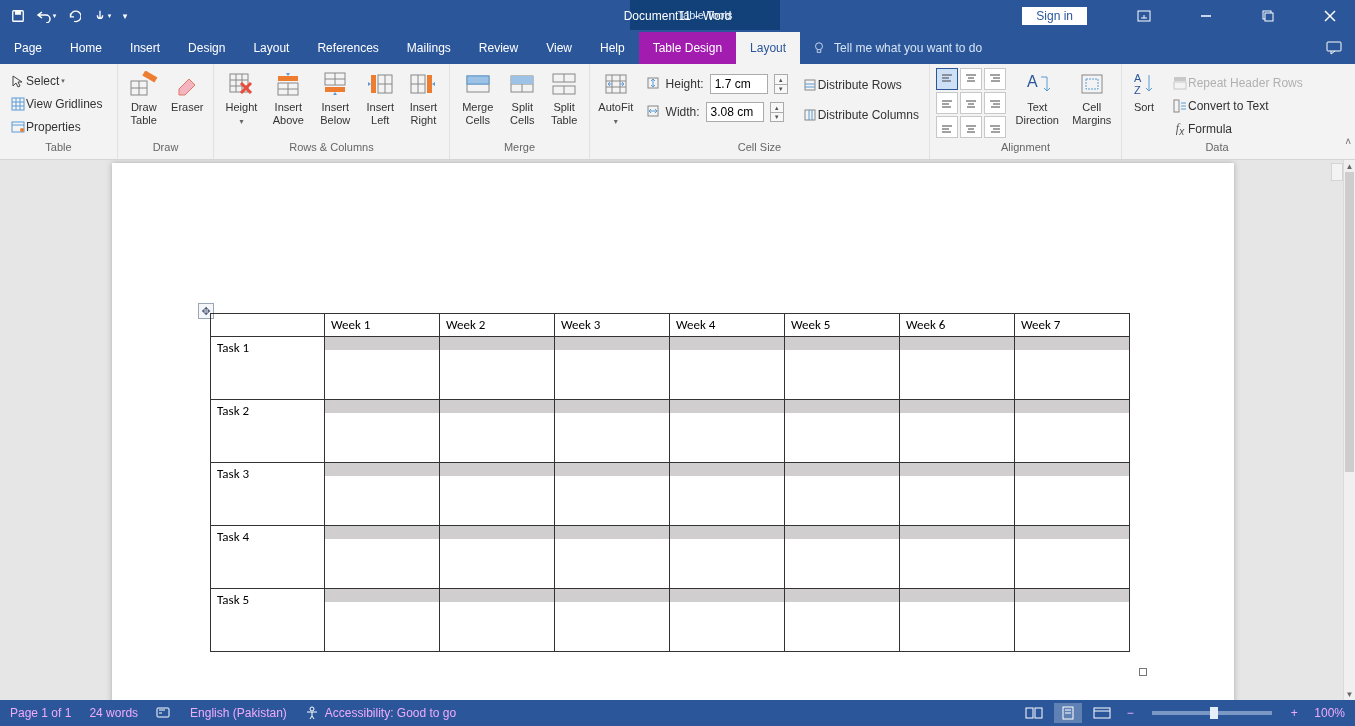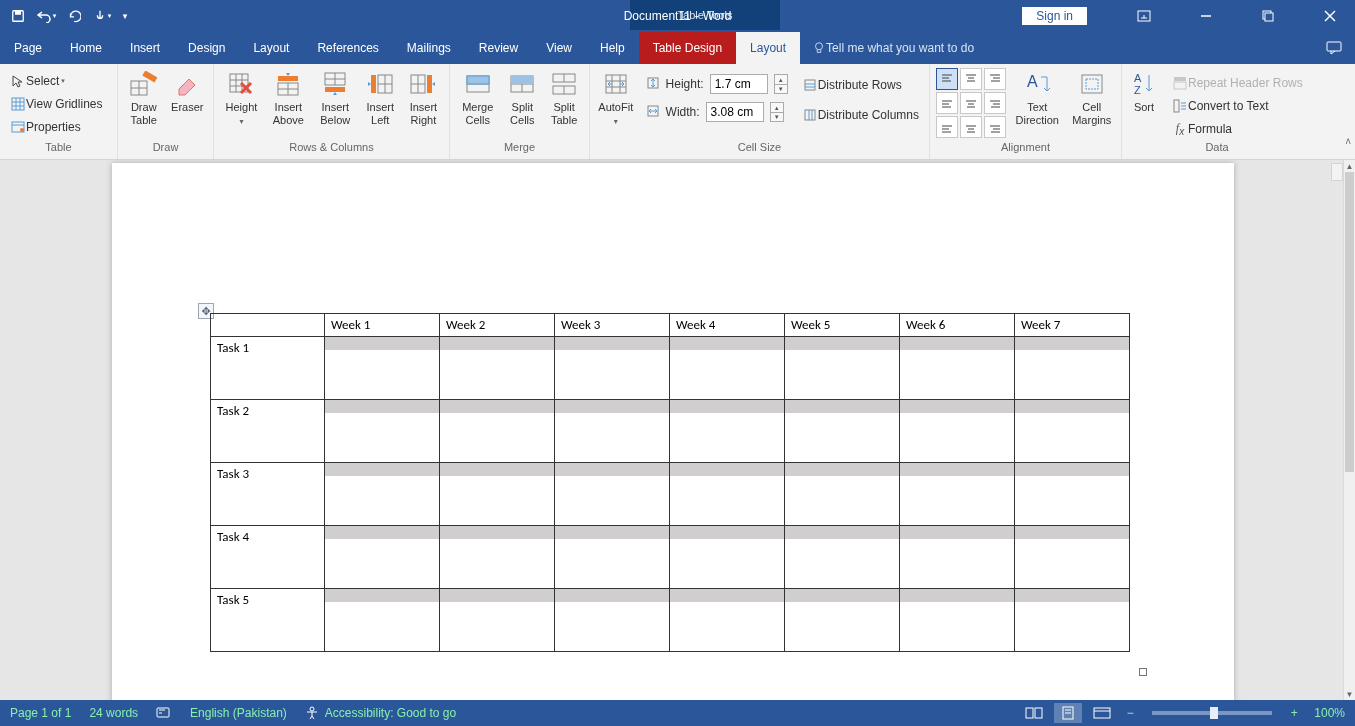--- a/index.html
+++ b/index.html
@@ -13,22 +13,22 @@
   .title-center { position: absolute; left: 50%; transform: translateX(-50%); top: 0; height: 32px; display: flex; align-items: center; gap: 4px; font-size: 12px; }
   .table-tools { position: absolute; left: 630px; top: 0; width: 150px; height: 30px; background: #124078; display:flex; align-items:center; justify-content:center; font-size:11px; color:#d6e4f5;}
   .winbtns { margin-left: auto; display: flex; align-items: center; gap: 16px; padding-right: 2px; }
   .signin { background: white; color: #2b579a; font-size: 12px; padding: 2px 14px; margin-right: 18px; }
   .wbtn { width: 46px; height: 32px; display:flex; align-items:center; justify-content:center; color:white; }
 
   
   .tabs { background: #2b579a; height: 32px; display: flex; align-items: stretch; color: white; font-size: 12px; position: relative; }
   .tab { padding: 0 14px; display:flex; align-items:center; cursor:pointer; }
   .tab.active { background: #f3f3f3; color: #2b579a; }
-  .tab.context { background: #b91c1c; }
-  .tellme { display:flex; align-items:center; padding: 0 12px; color:#d6e4f5; font-size:12px; }
+  .tab.context { background: #a21caf; }
+  .tellme { display:flex; align-items:center; gap:8px; padding: 0 12px; color:#d6e4f5; font-size:12px; }
   .tabs-right { position:absolute; right:6px; top:0; height:32px; display:flex; align-items:center; }
 
   
   .ribbon { background: #f3f3f3; height: 96px; border-bottom: 1px solid #d4d4d4; display:flex; position: relative; }
   .group { border-right: 1px solid #e1e1e1; display:flex; flex-direction:column; height:100%; position:relative; }
   .group-body { flex:1; display:flex; align-items:flex-start; padding: 4px 6px 0 6px; gap:4px; }
   .group-label { text-align:center; font-size:11px; color:#666; padding-bottom:3px; height:18px; position:relative;}
 
   .smallbtn { display:flex; align-items:center; font-size:12px; color:#333; padding:2px 4px; height:22px; white-space:nowrap;}
   .smallbtn.disabled { color:#b0b0b0; }
@@ -72,21 +72,21 @@
   .shade::before { content:""; position:absolute; left:0; top:0; right:0; height:13px; background:#d0cece; }
   .resize-sq { position:absolute; width:8px; height:8px; border:1px solid #777; background:white; }
 
   
   .vscroll { position:absolute; right:0; top:160px; width:12px; bottom:26px; background:#f0f0f0; border-left:1px solid #dadada; }
   .vscroll .thumb { position:absolute; left:1px; right:1px; top:12px; height:300px; background:#cdcdcd; }
   .vscroll .arrow { position:absolute; left:0; right:0; height:12px; display:flex; align-items:center; justify-content:center; font-size:8px; color:#666;}
   .vscroll .arrow.up{top:0;} .vscroll .arrow.dn{bottom:0;}
 
   
-  .statusbar { position:absolute; left:0; right:0; bottom:0; height:26px; background:#2b579a; color:#86efac; font-size:12px; display:flex; align-items:center; padding:0 10px; gap:18px;}
+  .statusbar { position:absolute; left:0; right:0; bottom:0; height:26px; background:#2b579a; color:#f0abfc; font-size:12px; display:flex; align-items:center; padding:0 10px; gap:18px;}
   .statusbar .right { margin-left:auto; display:flex; align-items:center; gap:6px;}
   .viewbtn { width:28px; height:20px; display:flex; align-items:center; justify-content:center; color:#d6e4f5;}
   .viewbtn.active { background: rgba(255,255,255,0.25);}
   .zoomslider { width:120px; height:4px; background:#7a98c3; position:relative; margin:0 8px;}
   .zoomslider .knob { position:absolute; left:58px; top:-4px; width:8px; height:12px; background:#e6eefc; }
   .zoombtn { width:16px; text-align:center;}
 </style>
 </head>
 <body>
 

